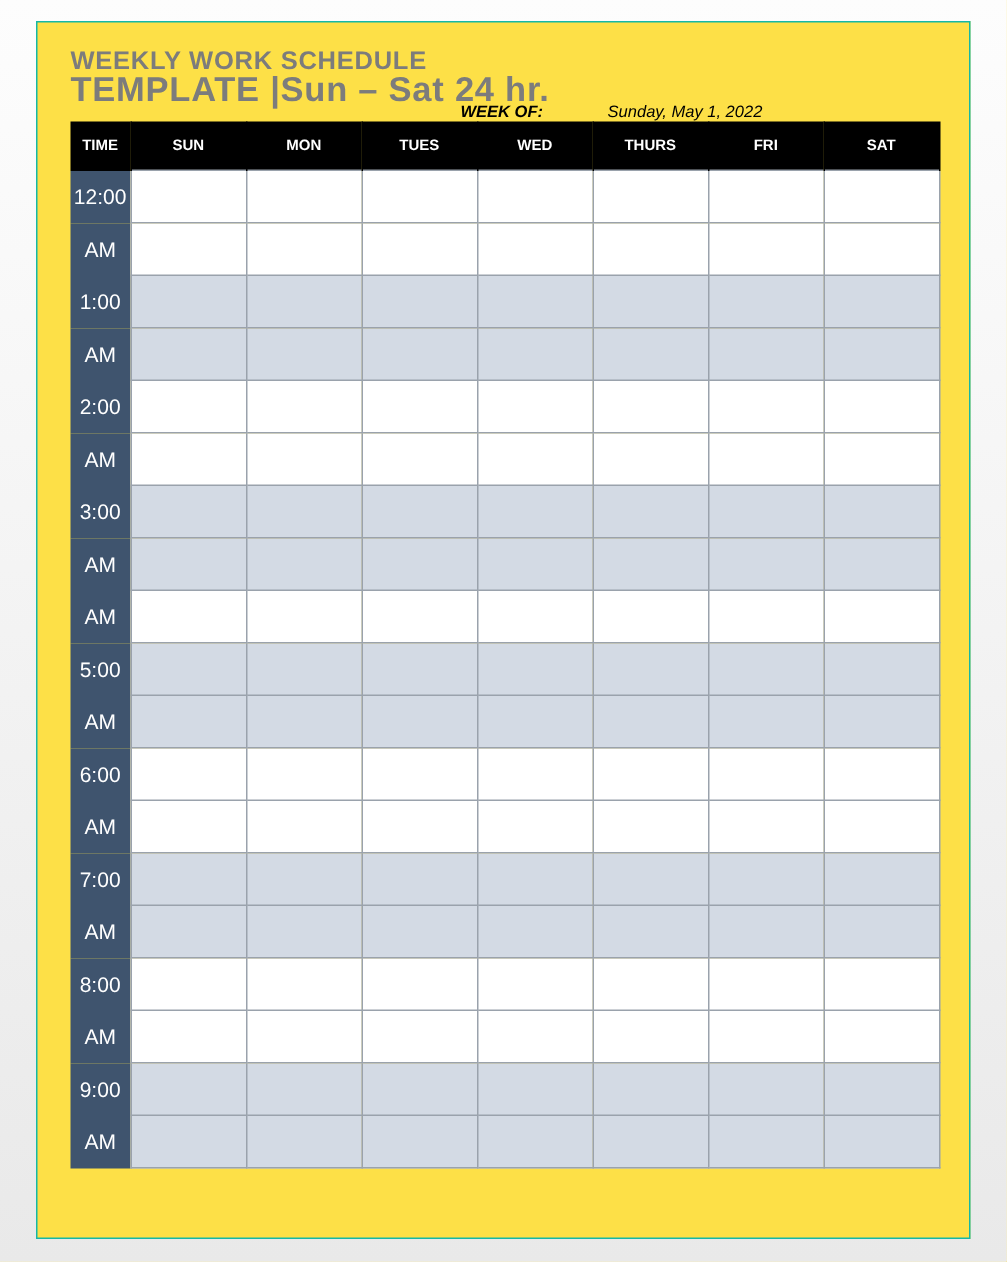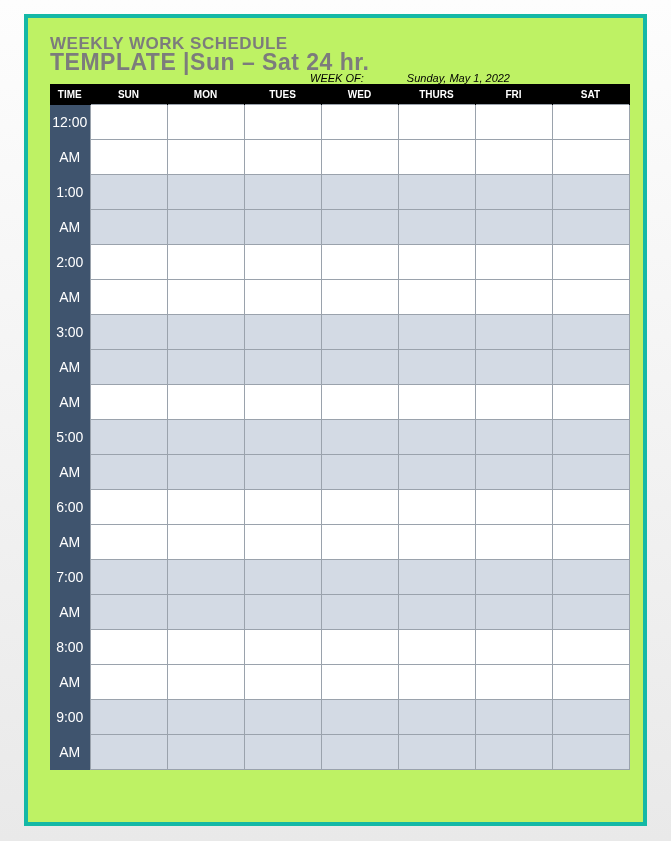--- a/index.html
+++ b/index.html
@@ -9,22 +9,22 @@
     height: 841px;
     background: linear-gradient(to bottom, #fdfdfd 0%, #e9e9e9 100%);
     font-family: Arial, Helvetica, sans-serif;
   }
   .page {
     position: absolute;
     left: 24px;
     top: 14px;
     width: 623px;
     height: 812px;
-    background: #bef264;
-    border: 4px solid #14b8a6;
+    background: #fde047;
+    border: 1px solid #14b8a6;
     box-sizing: border-box;
     padding: 16px 22px 22px 22px;
   }
   .title-block {
     color: #7c7c7c;
     font-weight: bold;
     letter-spacing: 0.5px;
   }
   .title-line1 {
     font-size: 17px;
@@ -35,35 +35,36 @@
     line-height: 19px;
   }
   .weekof-row {
     text-align: left;
     font-size: 11px;
     font-style: italic;
     color: #000;
   }
   .weekof-label {
     padding-left: 260px;
+    font-weight: bold;
   }
   .weekof-value {
     padding-left: 40px;
   }
   table.schedule {
     border-collapse: collapse;
     width: 578px;
     table-layout: fixed;
   }
   table.schedule th {
     background: #000000;
     color: #ffffff;
     font-size: 10px;
     font-weight: bold;
-    height: 20px;
+    height: 32px;
     border-right: 1px solid #000;
     padding: 0;
   }
   table.schedule th.time-col {
     width: 40px;
     background: #000000;
   }
   table.schedule td {
     height: 34px;
     border: 1px solid #9aa2ac;

